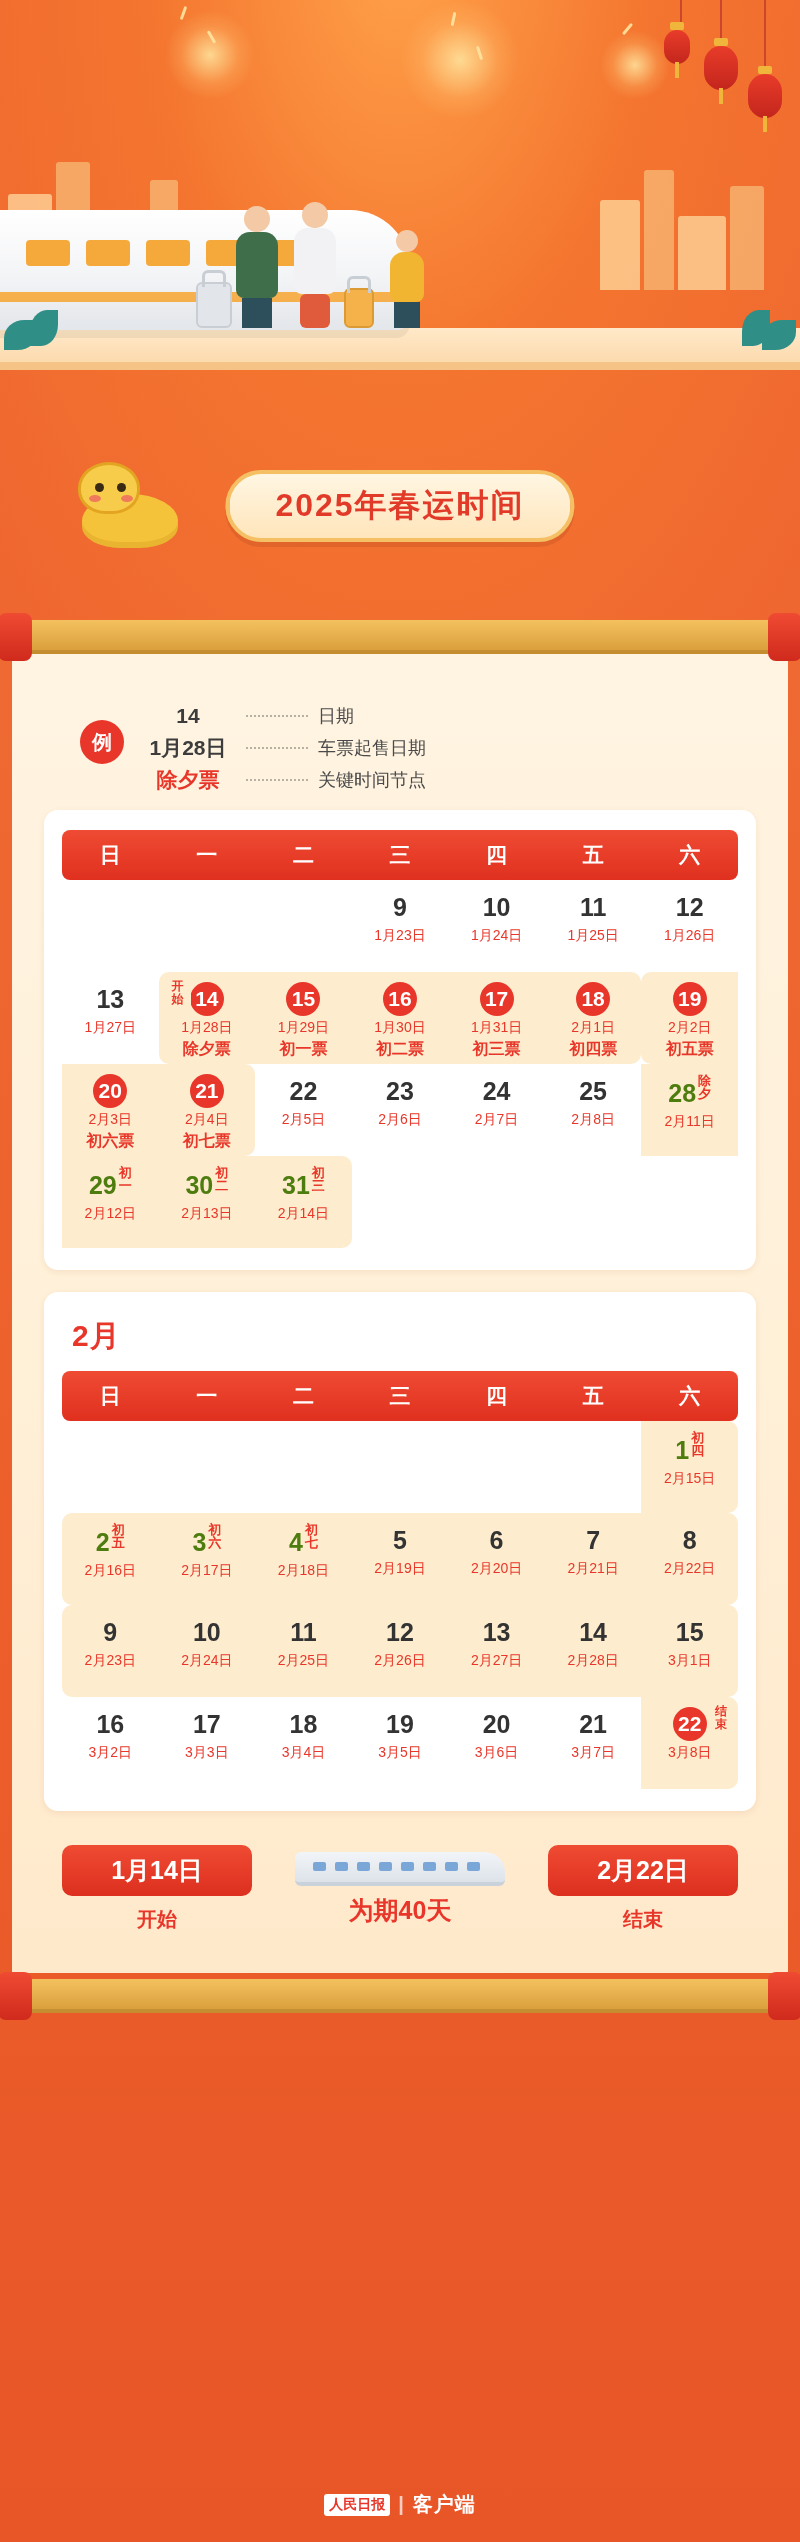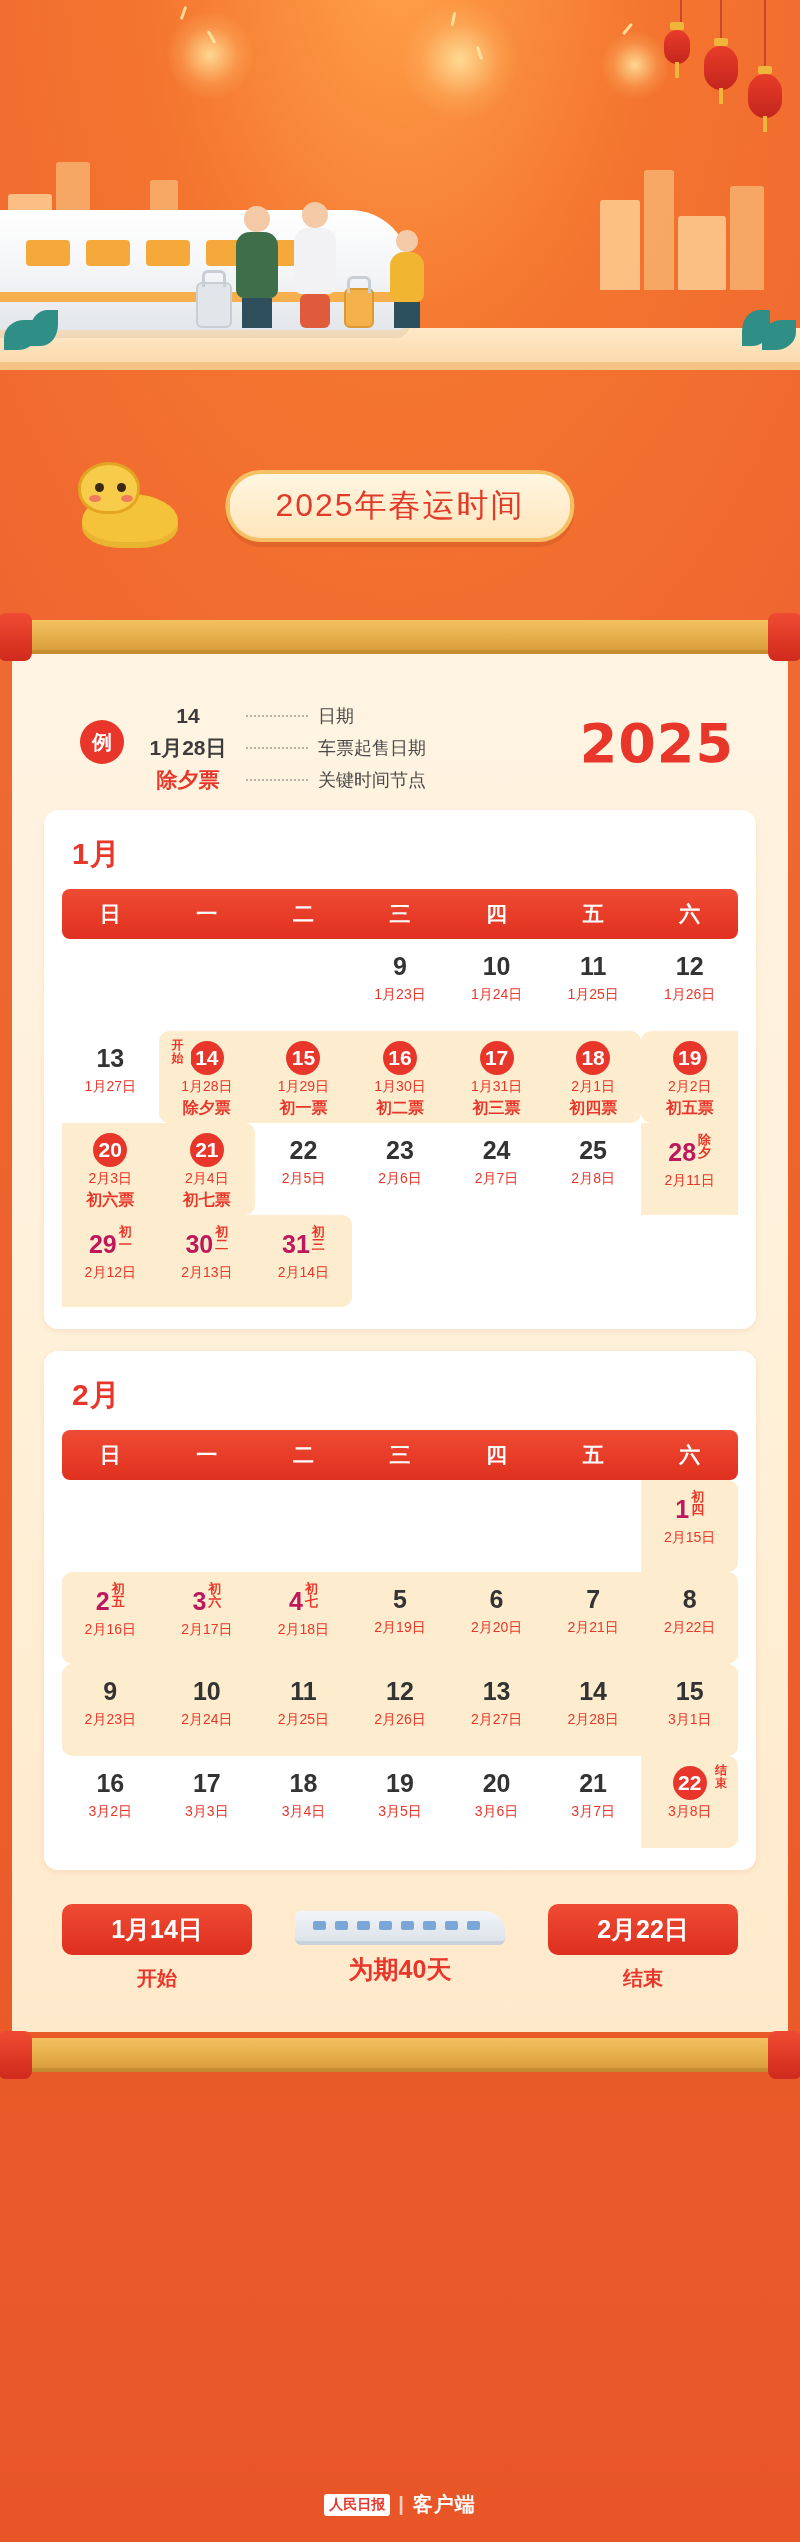--- a/index.html
+++ b/index.html
@@ -130,21 +130,21 @@
   .sub-ribbon{
     position:absolute; left:50%; transform:translateX(-50%);
     top: 470px;
     background: linear-gradient(180deg,#fff6e2,#ffe5bb);
     border: 4px solid #f4c063;
     border-radius: 40px;
     padding: 10px 46px;
     box-shadow: 0 5px 0 rgba(150,50,20,.18);
   }
   .sub-ribbon span{
-    font-size: 32px; font-weight:400; color:#e23a28; letter-spacing:2px;
+    font-size: 32px; font-weight:700; color:#e23a28; letter-spacing:2px;
   }
   .snake {
     position:absolute; left:72px; top:452px; width:120px; height:110px;
   }
   .snake-body{
     position:absolute; left:10px; top:42px; width:96px; height:54px;
     background:#f5c33a; border-radius:50% 50% 40% 40%;
     box-shadow: inset 0 -6px 0 rgba(200,140,20,.25);
   }
   .snake-head{
@@ -224,21 +224,21 @@
   .cell{
     position:relative; height: 92px; text-align:center; padding-top: 10px;
   }
   .cell.hl{ background:#fdeccd; }
   .cell.hl-l{ border-radius: 10px 0 0 10px; }
   .cell.hl-r{ border-radius: 0 10px 10px 0; }
   .daynum{
     font-size: 25px; font-weight:700; color:#333; line-height: 34px;
     display:inline-block;
   }
-  .daynum.red{ color:#be185d; }
+  .daynum.red{ color:#4d7c0f; }
   .daynum.circle{
     width:34px;height:34px;border-radius:50%;
     background:#e8372a;color:#fff;
     display:inline-flex;align-items:center;justify-content:center;
     font-size:21px;
   }
   .lunar2{
     display:inline-block; vertical-align: 4px; margin-left:2px;
     font-size: 13px; line-height: 13px; color:#e8372a; font-weight:700; text-align:left;
   }
@@ -405,25 +405,23 @@
               <div class="lk">1月28日</div>
               <div class="ldot"></div>
               <div class="lv">车票起售日期</div>
             </div>
             <div class="lrow">
               <div class="lk red">除夕票</div>
               <div class="ldot"></div>
               <div class="lv">关键时间节点</div>
             </div>
           </div>
-          <div class="year-2025">2025</div>
         </div>
 
         <div class="cal-card">
-          <div class="cal-month">1月</div>
           <div class="weekhead" id="wh0">
               <div>日</div>
               <div>一</div>
               <div>二</div>
               <div>三</div>
               <div>四</div>
               <div>五</div>
               <div>六</div>
             </div>
           <div class="cal-grid" id="cal0">

